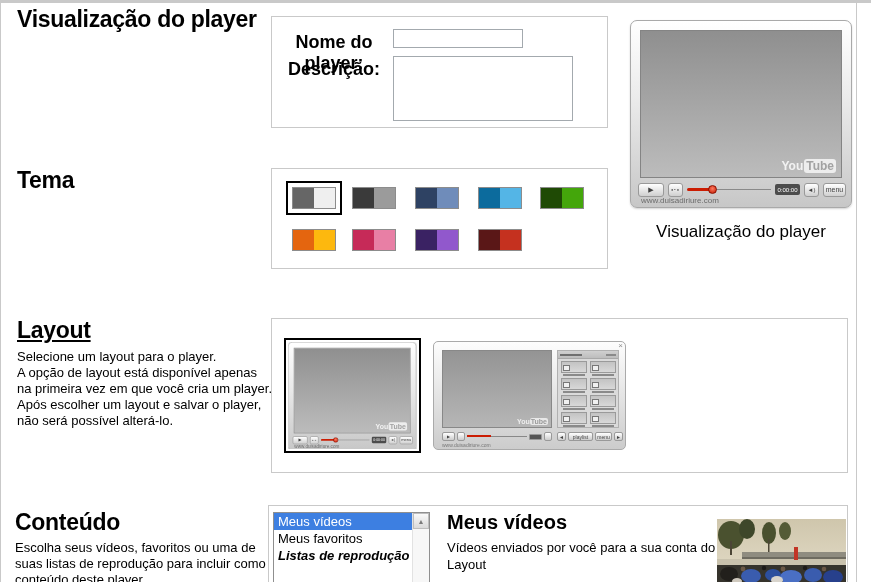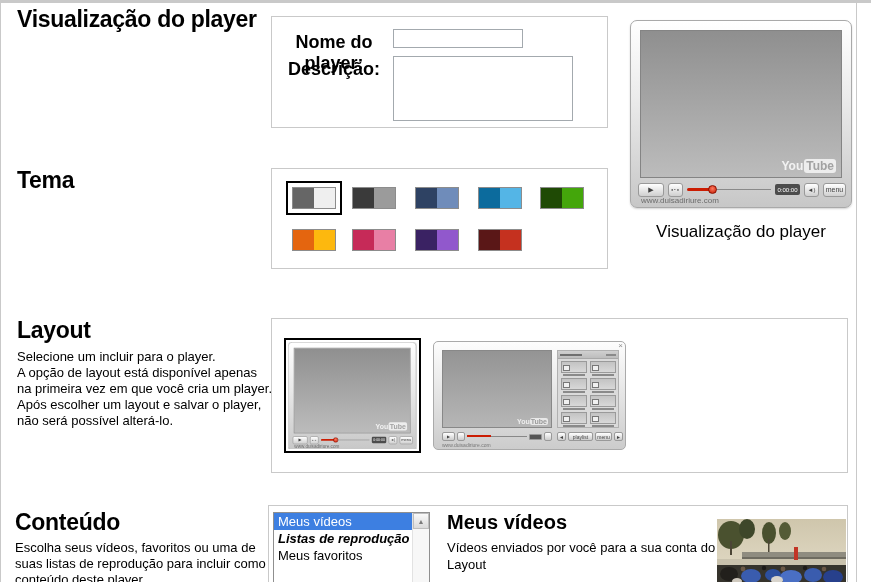--- a/index.html
+++ b/index.html
@@ -13,21 +13,21 @@
   #edge-left { left:0; top:0; width:1px; height:582px; }
   #edge-right { left:856px; top:0; width:1px; height:582px; }
 
   .section-title { position:absolute; font-size:23px; font-weight:bold; letter-spacing:-0.3px; }
   .section-desc  { position:absolute; font-size:13px; line-height:16px; }
 
   #s1-title { left:17px; top:6px; }
   #s1-desc  { left:17px; top:38px; width:249px; }
   #s2-title { left:17px; top:167px; }
   #s2-desc  { left:17px; top:197px; width:250px; }
-  #s3-title { left:17px; top:317px; }
+  #s3-title { left:17px; top:317px;text-decoration:underline; }
   #s3-desc1 { left:17px; top:349px; width:262px; }
   #s3-desc2 { left:17px; top:365px; width:258px; }
   #s4-title { left:15px; top:509px; }
   #s4-desc  { left:15px; top:540px; width:254px; }
 
   .panel { position:absolute; border:1px solid #c9c9c9; background:#fff; }
   #info-box     { left:271px; top:16px;  width:337px; height:112px; }
   #tema-box     { left:271px; top:168px; width:337px; height:101px; }
   #layout-box   { left:271px; top:318px; width:577px; height:155px; }
   #conteudo-box { left:268px; top:505px; width:580px; height:77px; border-bottom:none; }
@@ -218,21 +218,21 @@
       <span style="background: rgb(58, 34, 99);"></span>
         <span style="background: rgb(145, 88, 204);"></span>
     </div>
     <div class="swatch sw-r2 sw-c4">
       <span style="background: rgb(90, 23, 23);"></span>
         <span style="background: rgb(197, 49, 31);"></span>
     </div>
   </div>
 
   <h1 class="section-title" id="s3-title">Layout</h1>
-  <div class="section-desc" id="s3-desc1">Selecione um incluir para o player.</div>
+  <div class="section-desc" id="s3-desc1">Selecione um layout para o player.</div>
   <div class="section-desc" id="s3-desc2">A opção de layout está disponível apenas na primeira vez em que você cria um player. Após escolher um layout e salvar o player, não será possível alterá-lo.</div>
 
   <div class="panel" id="layout-box">
 
     <div id="layout-thumb1">
       <div class="scale-wrap">
         <div class="scale-inner">
           <div class="ytp">
             <div class="ytp-screen">
               <div class="ytp-logo">
@@ -323,22 +323,22 @@
     </div>
   </div>
 
   <h1 class="section-title" id="s4-title">Conteúdo</h1>
   <div class="section-desc" id="s4-desc">Escolha seus vídeos, favoritos ou uma de suas listas de reprodução para incluir como conteúdo deste player.</div>
 
   <div class="panel" id="conteudo-box">
     <div id="content-listbox">
       <div class="lb-items">
         <div class="lb-item selected">Meus vídeos</div>
+        <div class="lb-item">Meus favoritos</div>
         <div class="lb-item bold-italic">Listas de reprodução</div>
-        <div class="lb-item">Meus favoritos</div>
       </div>
       <div class="lb-scroll">
         <div class="lb-scroll-up">▲</div>
       </div>
     </div>
     <div id="content-detail-title">Meus vídeos</div>
     <div id="content-detail-desc">Vídeos enviados por você para a sua conta do Layout</div>
     <div id="content-thumb">
       <svg width="129" height="64" viewBox="0 0 129 64" xmlns="http://www.w3.org/2000/svg">
         <defs>

